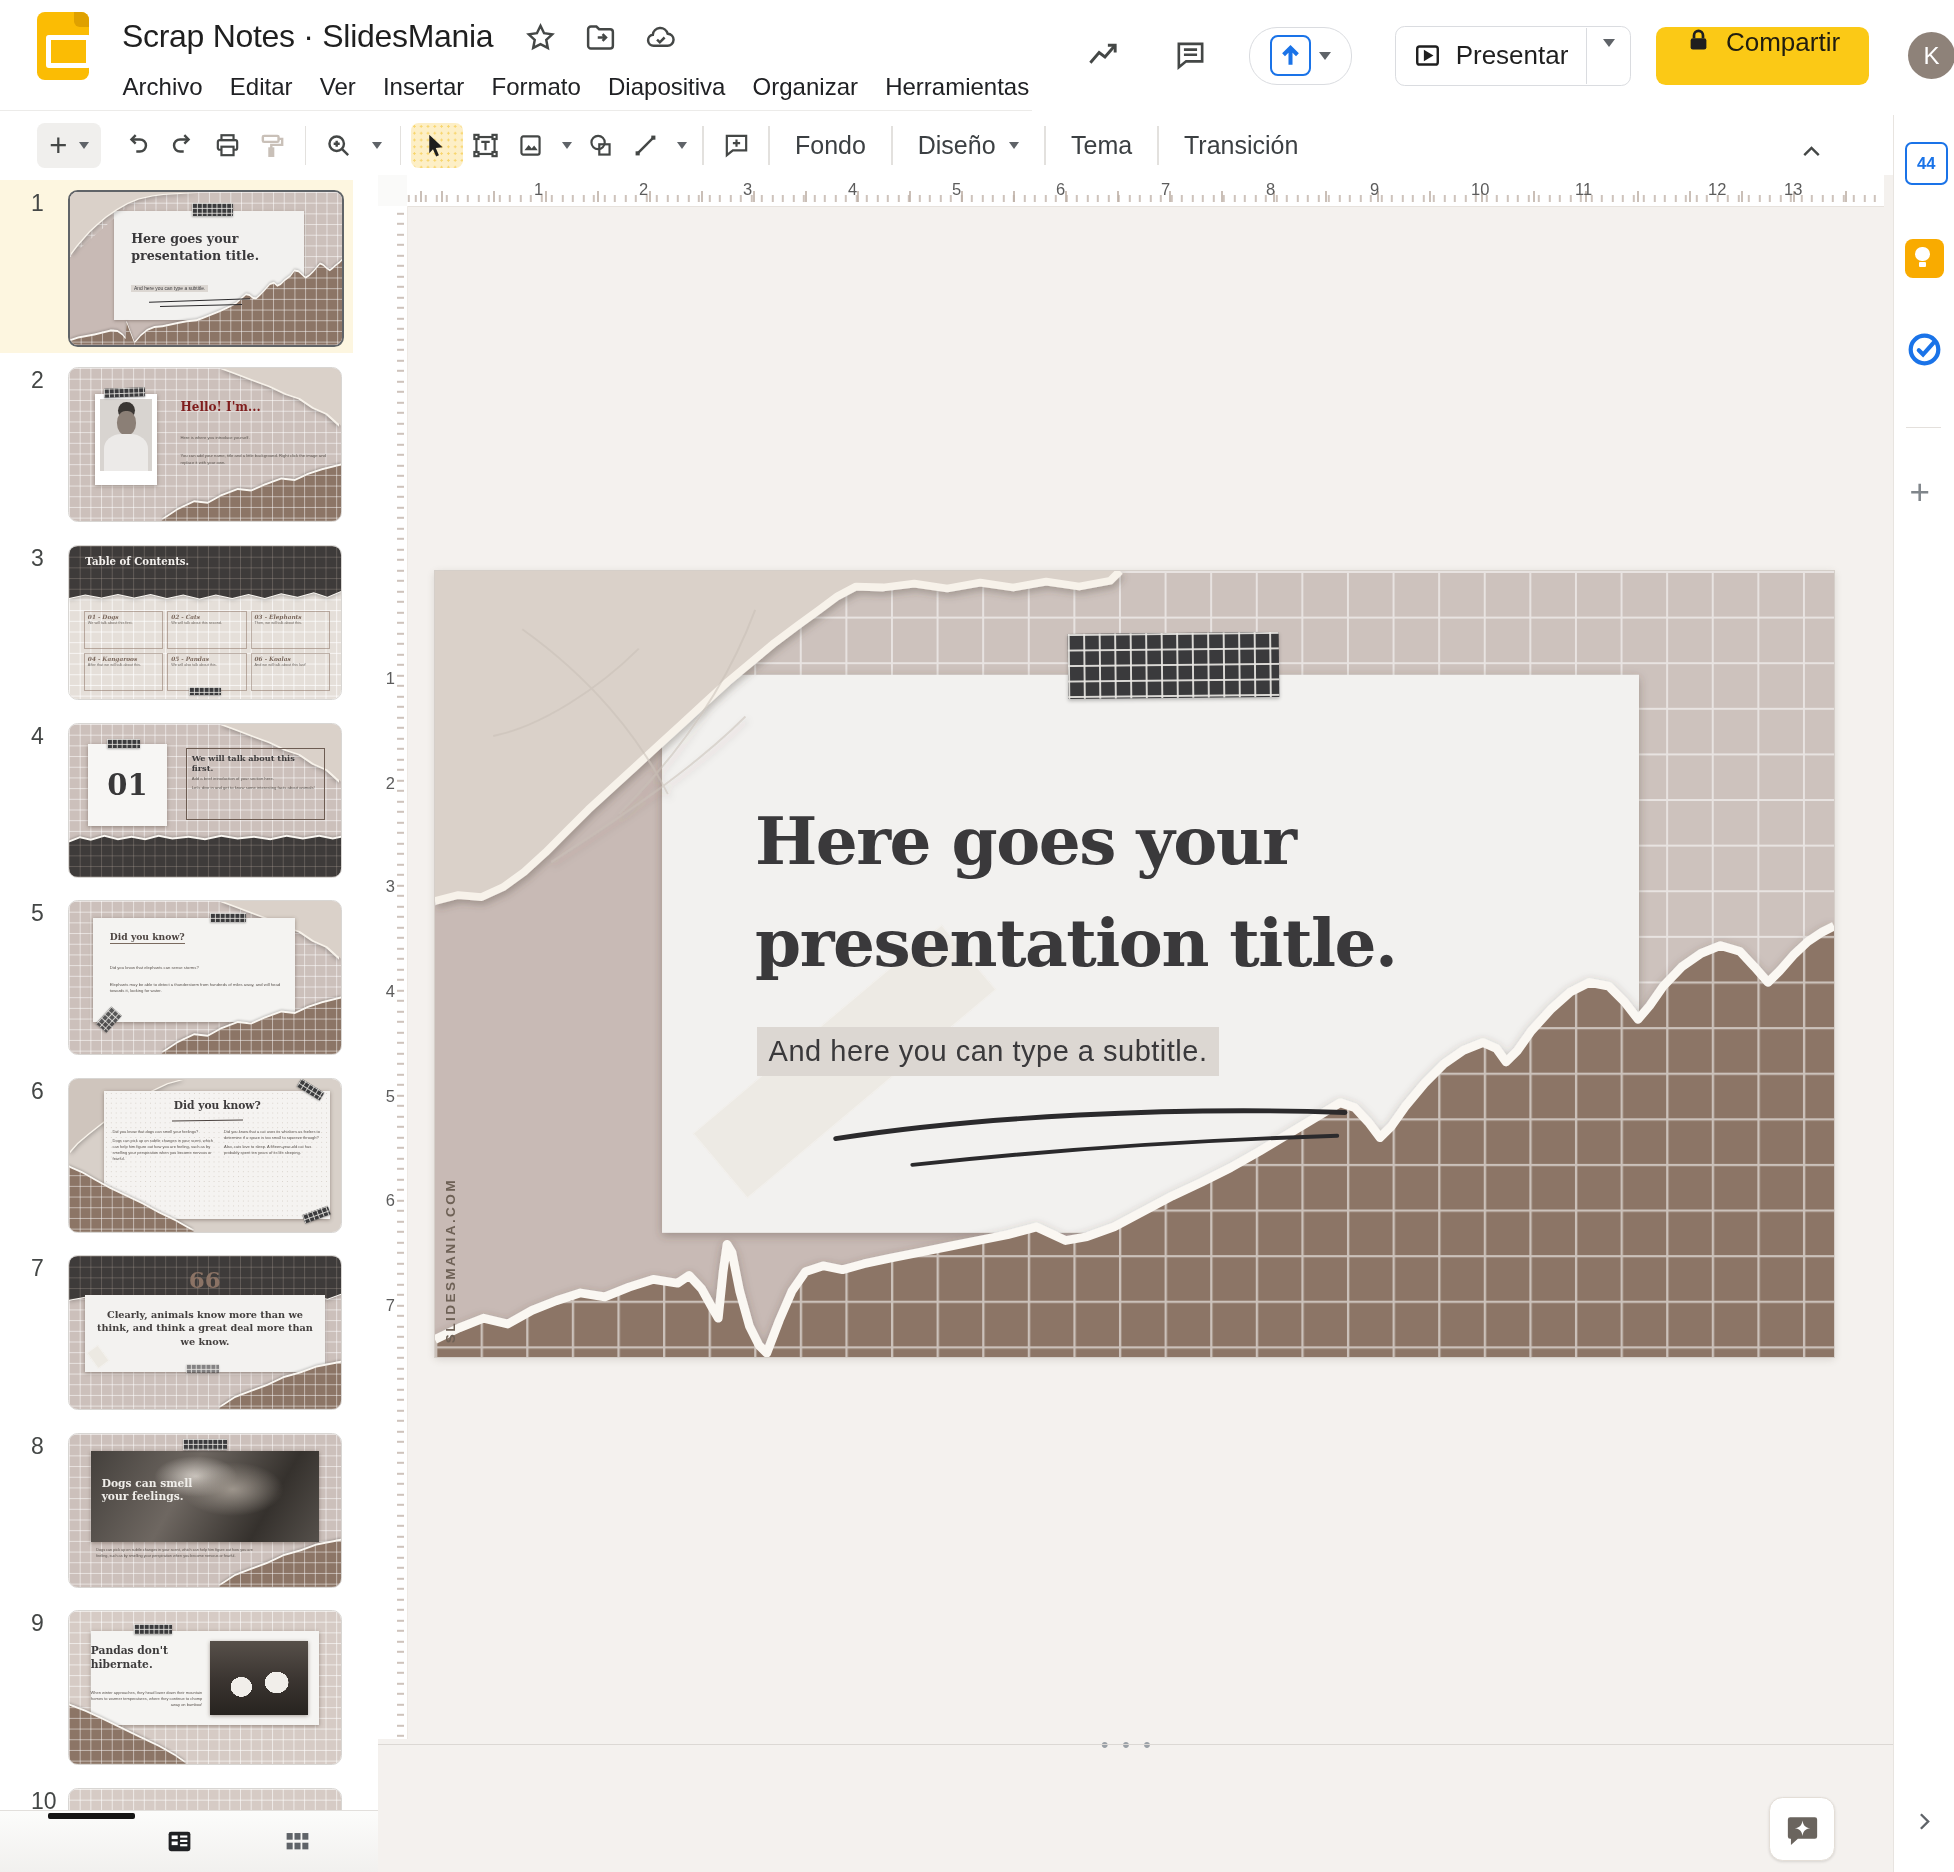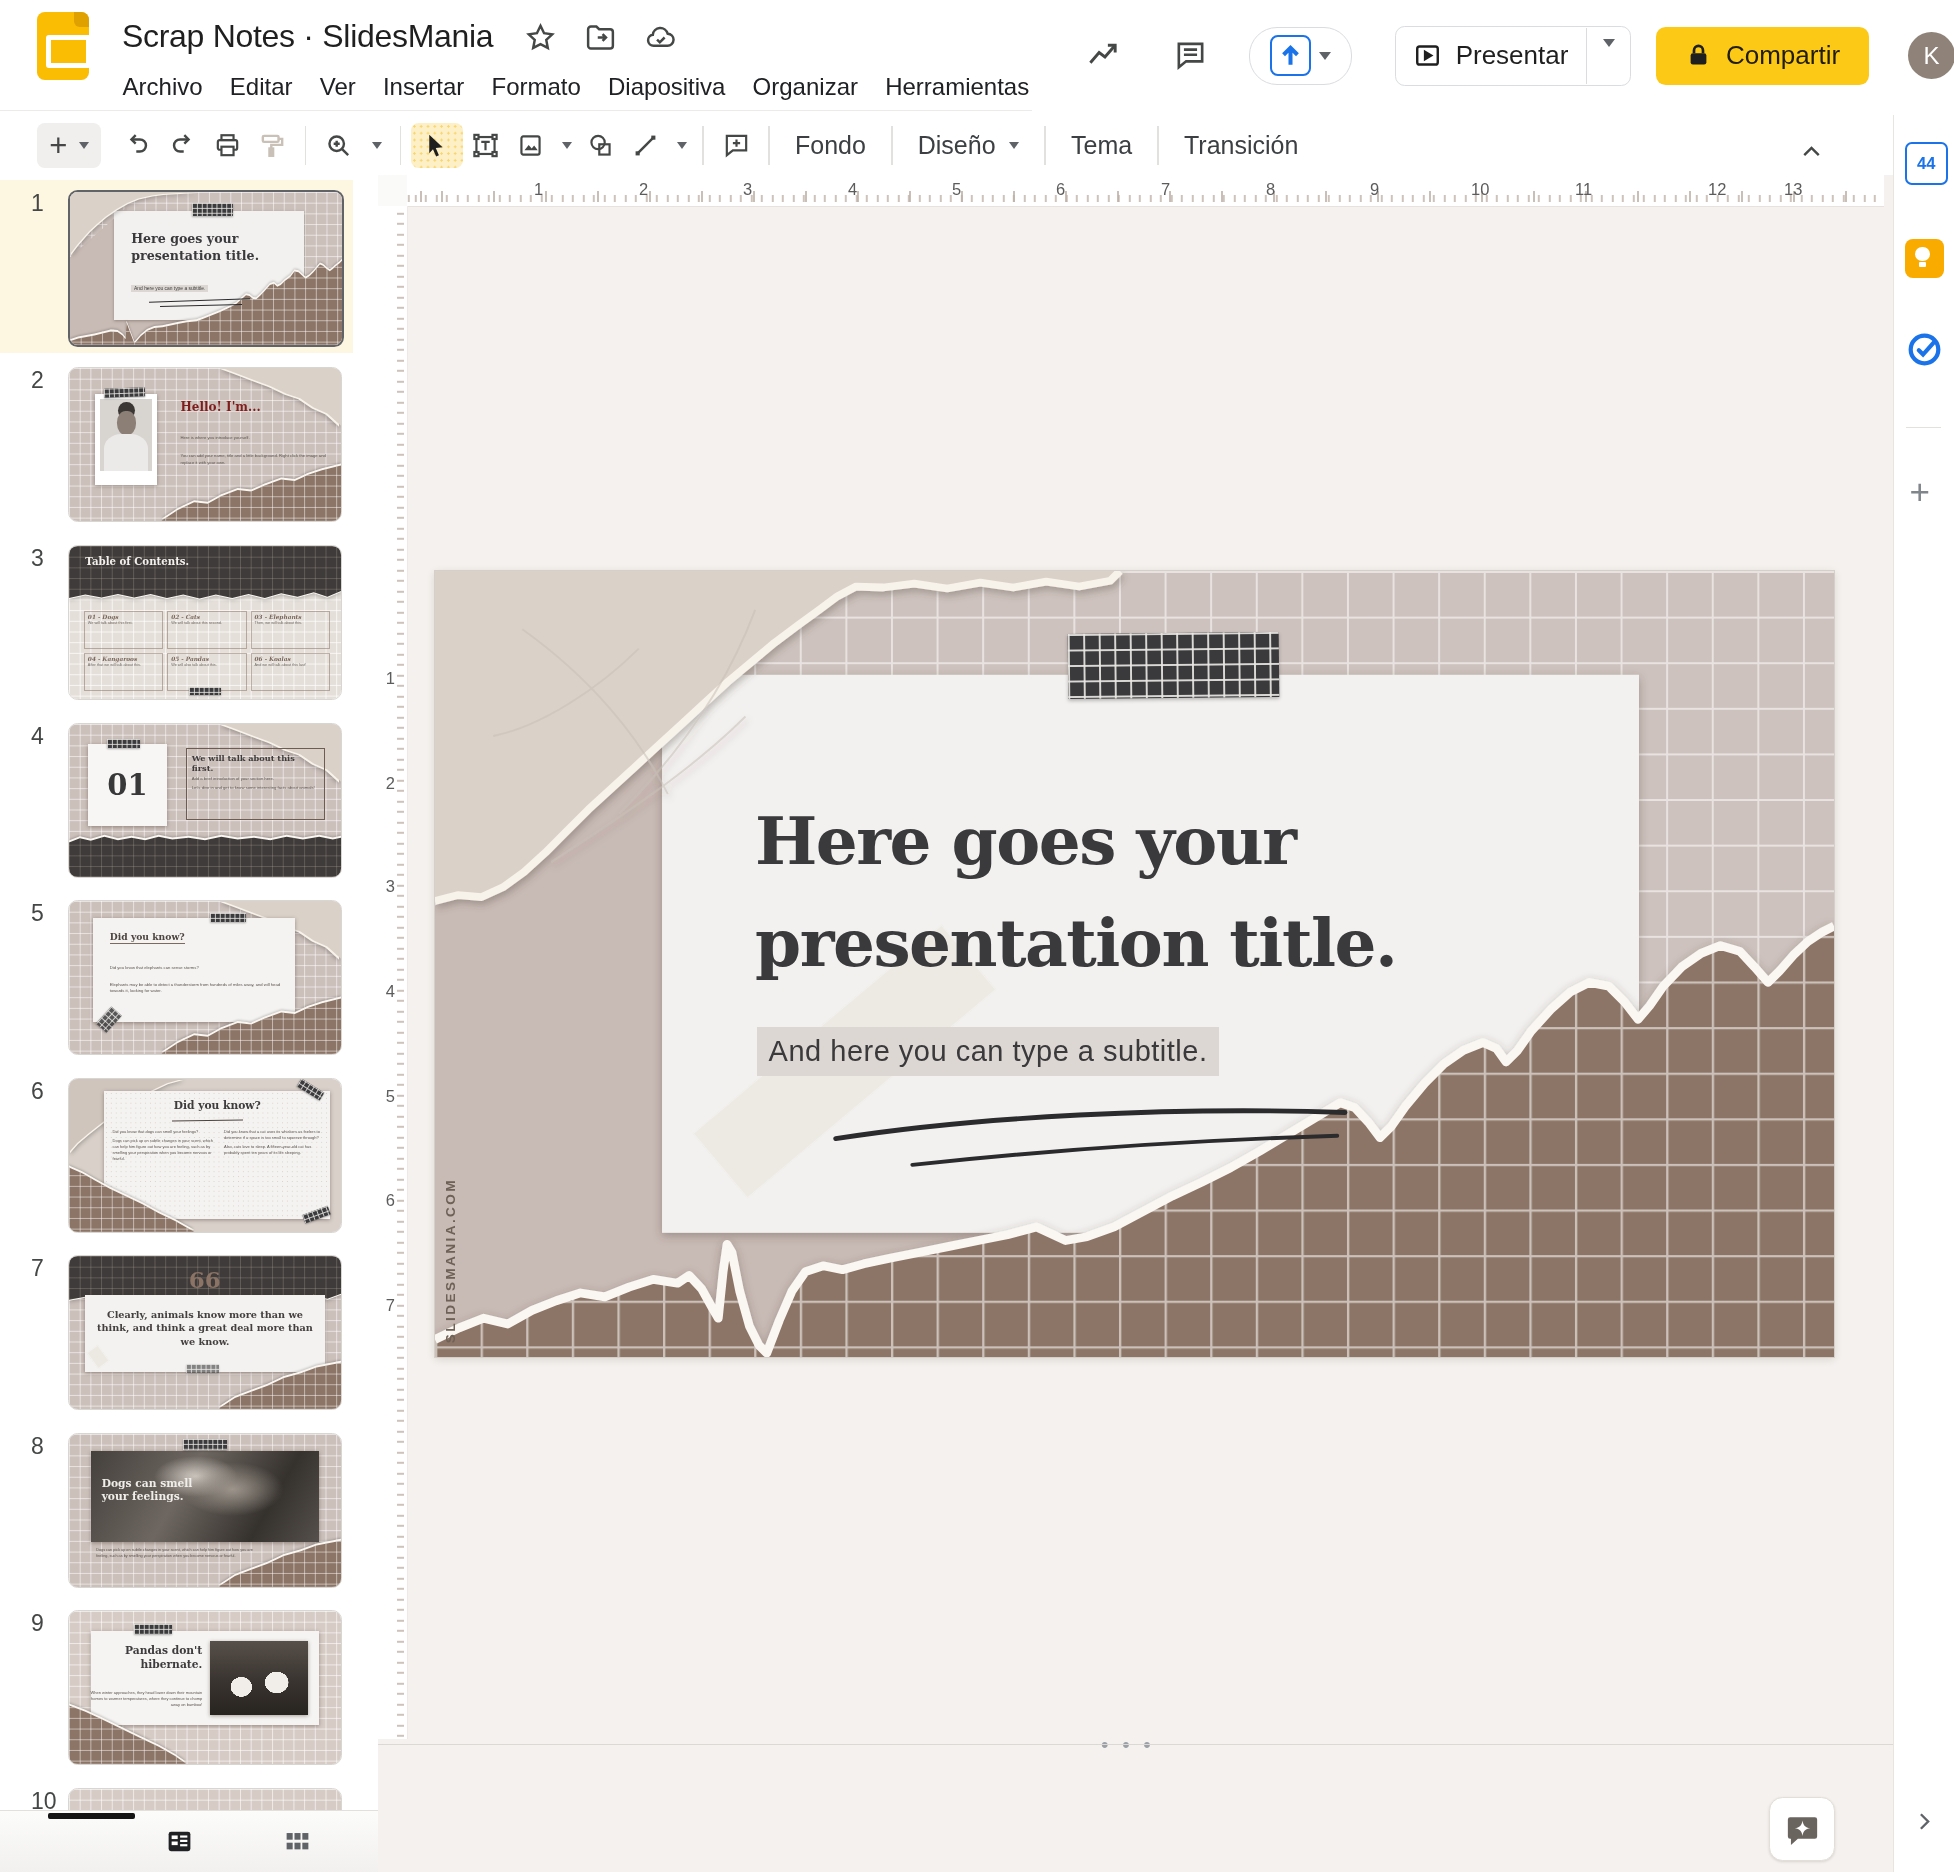--- a/index.html
+++ b/index.html
@@ -20,21 +20,21 @@
   .hdr-divider{position:absolute;left:0;top:110px;width:1032px;height:1px;background:#ecebe9;}
   .right-actions{position:absolute;left:1032px;top:0;width:923px;height:111px;background:#fff;display:flex;align-items:center;z-index:31;}
   .ic-btn{width:50px;height:50px;display:flex;align-items:center;justify-content:center;}
   .ic-btn svg{width:35px;height:35px;}
   .meet-pill{width:101px;height:56px;border:1.5px solid #dadce0;border-radius:28px;display:flex;align-items:center;justify-content:center;gap:7.8px;margin-left:33px;}
   .meet-box{width:37px;height:37px;border:2.9px solid #1a73e8;border-radius:7.8px;display:flex;align-items:center;justify-content:center;}
   .btn-present{margin-left:43px;height:58px;border:1.5px solid #dadce0;border-radius:9.7px;display:flex;align-items:center;background:#fff;}
   .btn-present .lbl{font-size:26px;color:#1f1f1f;padding:0 17.5px 0 13.6px;}
   .btn-present .split{width:1.5px;height:56px;background:#dadce0;}
   .btn-present .car{padding:0 15.5px;}
-  .btn-share{margin-left:25px;height:58px;background:#fbc916;border-radius:9.7px;display:flex;align-items:center;padding:0 29px;gap:13.6px;}
+  .btn-share{margin-left:25px;height:58px;background:#fbc916;border-radius:9.7px;display:flex;padding:0 29px;gap:13.6px;}
   .btn-share .lbl{font-size:26px;color:#201d10;font-weight:500;}
   .avatar{margin-left:39px;width:47px;height:47px;border-radius:50%;background:#8e8279;color:#fff;display:flex;align-items:center;justify-content:center;font-size:24px;}
   .caret{width:0;height:0;border-left:6.8px solid transparent;border-right:6.8px solid transparent;border-top:8.7px solid #5f6368;}
 
   
   .toolbar{position:absolute;top:115px;left:0;width:1894px;height:60px;background:#fff;display:flex;align-items:center;z-index:20;}
   .tb-btn{height:45px;min-width:45px;display:flex;align-items:center;justify-content:center;border-radius:7.8px;}
   .tb-btn svg{width:29px;height:29px;}
   .tb-plus{margin-left:37px;background:#f0efed;padding:0 9.7px;gap:7.8px;}
   .tb-sel{background:#fdefc6;background-image:radial-gradient(rgba(242,182,0,.45) 1.2px,transparent 1.3px);background-size:6.8px 6.8px;}
@@ -508,21 +508,21 @@
     </div>
   </div>
 
   <div class="row" style="top:1425px">
     <span class="num">9</span>
     <div class="thumb">
       <div class="lay g-rose" style="inset:0"></div>
       <div class="lay sh" style="left:8%;top:13%;width:84%;height:62%;background:#f5f4f2"></div>
       <div class="lay tp" style="left:24%;top:9%;width:14%;height:6.5%"></div>
       <div class="lay pandaphoto sh" style="left:52%;top:20%;width:36%;height:48%"></div>
-      <div class="lay scr" style="left:8%;top:22%;width:41%;text-align:right;font-size:10.7px;line-height:1.3;color:#3d3b3c">Pandas don't hibernate.</div>
+      <div class="lay scr" style="left:8%;top:22%;width:41%;text-align:left;font-size:10.7px;line-height:1.3;color:#3d3b3c">Pandas don't hibernate.</div>
       <div class="lay tiny" style="left:7%;top:52%;width:42%;text-align:right;font-size:4px">When winter approaches, they head lower down their mountain homes to warmer temperatures, where they continue to chomp away on bamboo!</div>
       <div class="lay tw" style="inset:0">
           <div class="lay g-brown clip-bl2" style="inset:0"></div>
         </div>
     </div>
   </div>
 
   <div class="row" style="top:1603px">
     <span class="num">10</span>
     <div class="thumb">

